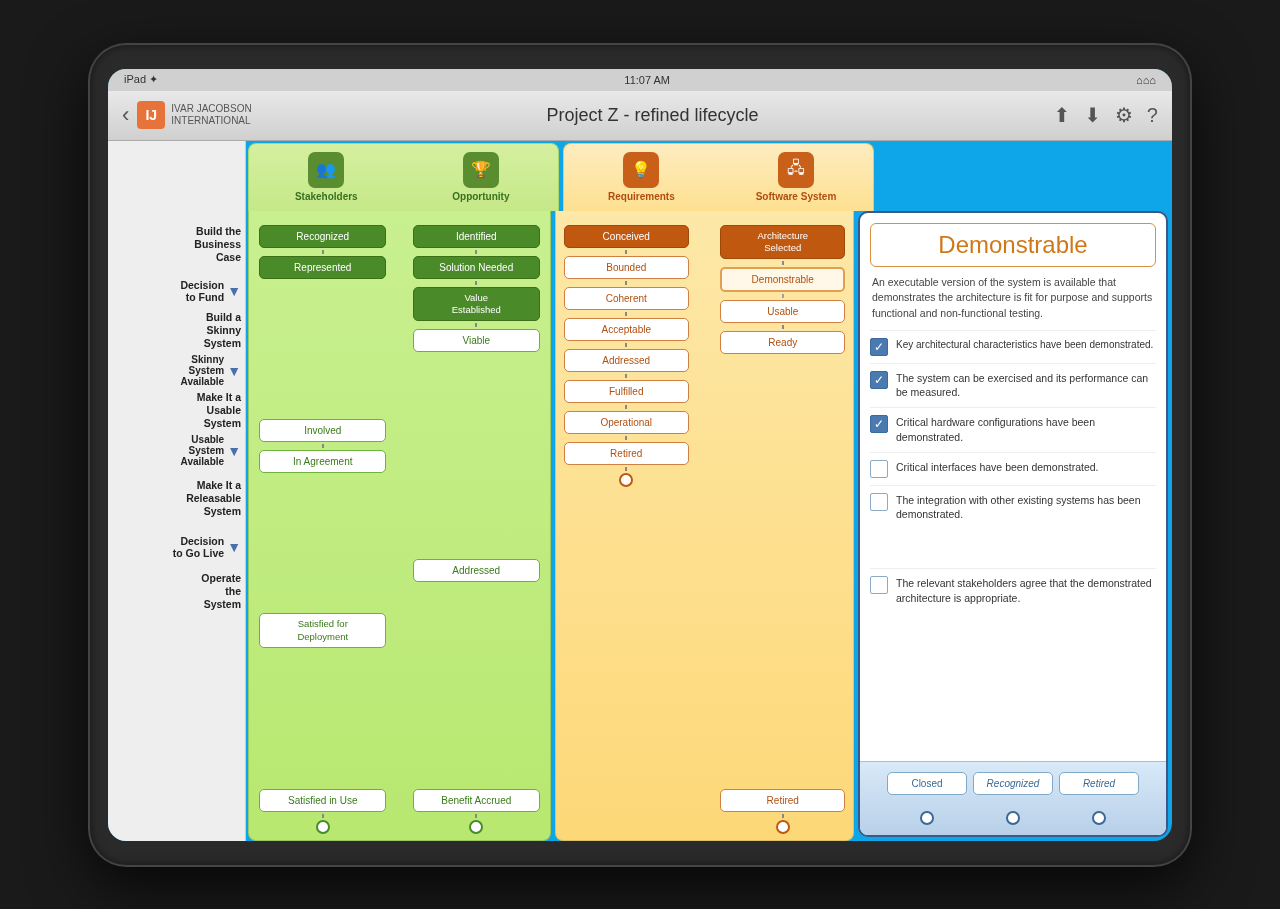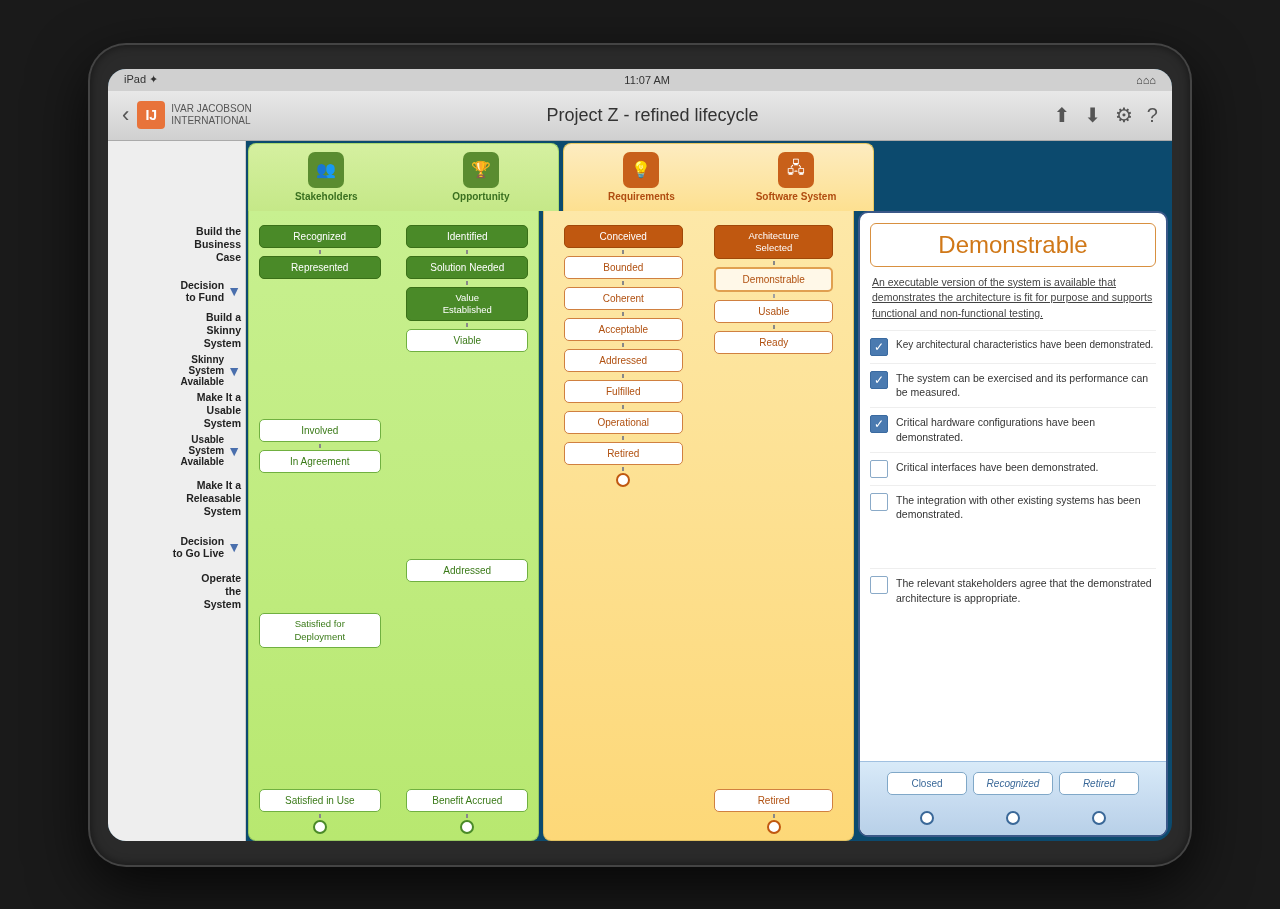--- a/index.html
+++ b/index.html
@@ -18,21 +18,21 @@
       background: #2a2a2a;
       border-radius: 36px;
       padding: 24px 18px;
       box-shadow: 0 0 0 2px #444, 0 20px 60px rgba(0,0,0,0.8), inset 0 0 10px rgba(0,0,0,0.5);
       position: relative;
     }
 
     .ipad-inner {
       width: 100%;
       height: 100%;
-      background: #0c4a6e;
+      background: #0ea5e9;
       border-radius: 18px;
       overflow: hidden;
       display: flex;
       flex-direction: column;
       justify-content: center;
     }
 
     
     .status-bar {
       background: #d0d0d0;
@@ -354,21 +354,21 @@
                 <div class="sbox lg">Viable</div>
                 <div style="flex:1;"></div>
                 <div class="sbox lg">Addressed</div>
                 <div style="flex:1;"></div>
                 <div class="sbox lg">Benefit Accrued</div>
                 <div style="height:4px; width:2px; background:#888; margin:0 auto;"></div>
                 <div class="circle-dot cg"></div>
               </div>
             </div>
 
-            <div style="flex:2.3; background:linear-gradient(to bottom,#fde8a8,#fdd878); margin:0 2px; border:1px solid #e0c060; border-top:none; border-radius:0 0 8px 8px; display:flex; gap:18px; padding:4px 13px;">
+            <div style="flex:2.3; background:linear-gradient(to bottom,#fde8a8,#fdd878); margin:0 2px; border:1px solid #e0c060; border-top:none; border-radius:0 0 8px 8px; display:flex; gap:18px; padding:4px 1px;">
 
               <div class="body-col">
                 <div style="height:8px;"></div>
                 <div class="sbox do_">Conceived</div>
                 <div style="height:4px; width:2px; background:#888; margin:0 auto;"></div>
                 <div class="sbox lo">Bounded</div>
                 <div style="height:4px; width:2px; background:#888; margin:0 auto;"></div>
                 <div class="sbox lo">Coherent</div>
                 <div style="height:4px; width:2px; background:#888; margin:0 auto;"></div>
                 <div class="sbox lo">Acceptable</div>
@@ -404,21 +404,21 @@
           </div>
 
           <div style="width:310px; flex-shrink:0; display:flex; flex-direction:column; margin:0 4px 4px 2px;">
 
             <div style="flex:1; background:white; border:2.5px solid #3a5888; border-radius:10px; display:flex; flex-direction:column; overflow:hidden; position:relative;">
 
               <div style="border:1.5px solid #d89040; border-radius:6px; margin:10px 10px 6px; padding:7px 10px; text-align:center;">
                 <span style="font-size:24px; font-weight:400; color:#d07818;">Demonstrable</span>
               </div>
 
-              <p style="font-size:10.5px; color:#444; padding:2px 12px 8px; line-height:1.5;text-decoration:underline;">An executable version of the system is available that demonstrates the architecture is fit for purpose and supports functional and non-functional testing.</p>
+              <p style="font-size:10.5px; color:#444; padding:2px 12px 8px; line-height:1.5;">An executable version of the system is available that demonstrates the architecture is fit for purpose and supports functional and non-functional testing.</p>
 
               <div style="padding:0 10px; flex:1; overflow:auto;">
 
                 <div style="display:flex; gap:8px; align-items:flex-start; padding:7px 0; border-top:1px solid #eee;">
                   <div style="width:18px; height:18px; border-radius:2px; background:#4a7ab0; border:1px solid #3a6aa0; color:white; font-size:12px; display:flex; align-items:center; justify-content:center; flex-shrink:0; cursor:pointer;">✓</div>
                   <span style="font-size:10px; color:#333; line-height:1.4;">Key architectural characteristics have been demonstrated.</span>
                 </div>
 
                 <div style="display:flex; gap:8px; align-items:flex-start; padding:7px 0; border-top:1px solid #eee;">
                   <div style="width:18px; height:18px; border-radius:2px; background:#4a7ab0; border:1px solid #3a6aa0; color:white; font-size:12px; display:flex; align-items:center; justify-content:center; flex-shrink:0; cursor:pointer;">✓</div>

